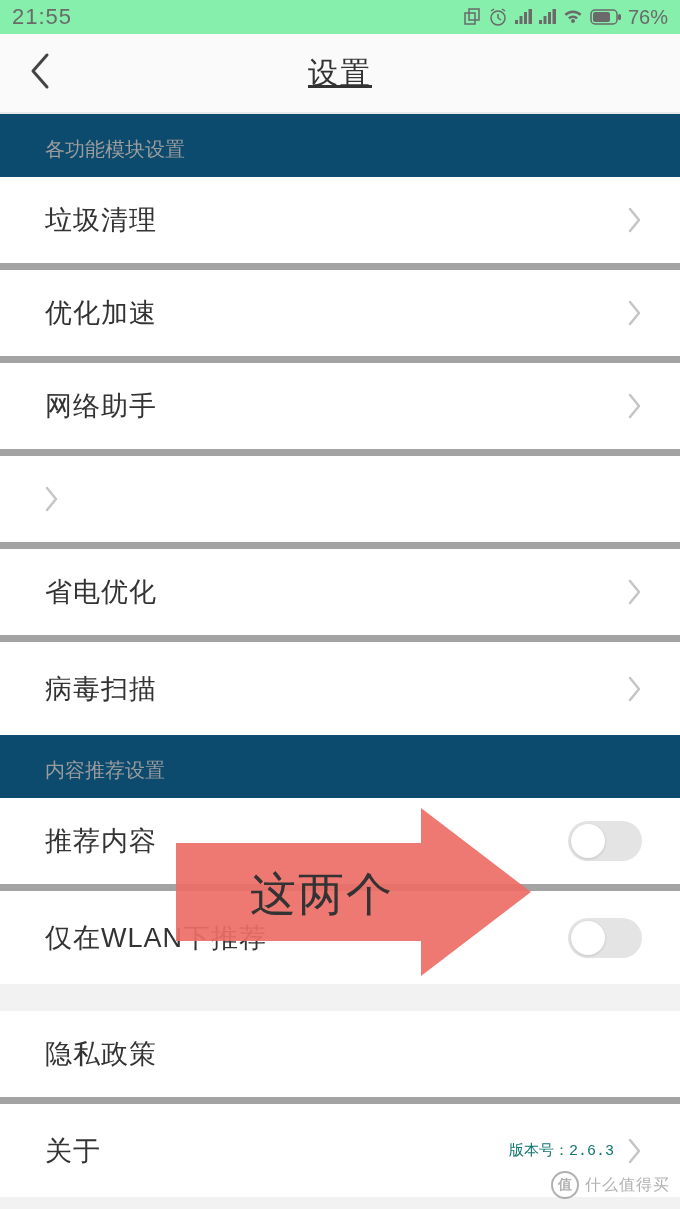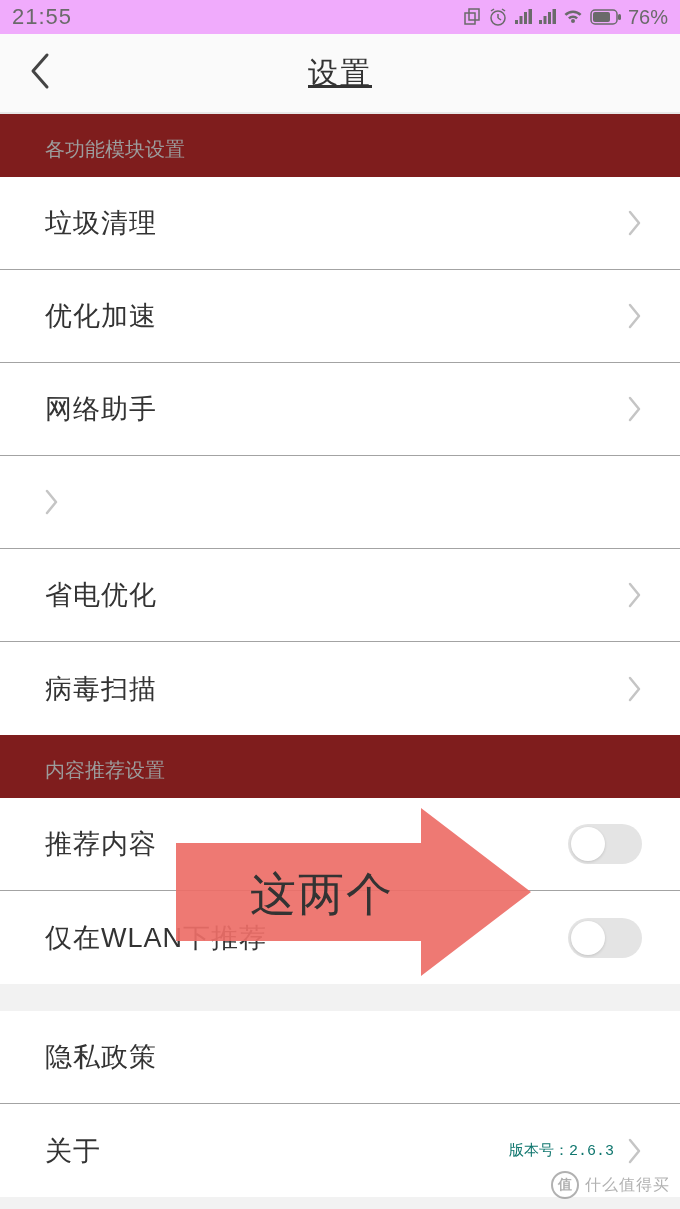--- a/index.html
+++ b/index.html
@@ -6,21 +6,21 @@
     body {
       width: 680px;
       height: 1209px;
       background: #f2f2f2;
       font-family: -apple-system, "Helvetica Neue", Arial, sans-serif;
       position: relative;
       overflow: hidden;
     }
     .status-bar {
       height: 34px;
-      background: #f0abfc;
+      background: #86efac;
       display: flex;
       align-items: center;
       justify-content: space-between;
       padding: 0 12px;
       color: #6a6a6a;
       font-size: 20px;
     }
     .status-left { font-size: 22px; letter-spacing: 1px; }
     .status-right { display: flex; align-items: center; gap: 6px; }
     .status-right svg { display: block; }
@@ -45,30 +45,30 @@
       font-size: 30px;
       font-weight: 500;
       color: #333;
       letter-spacing: 2px;
       text-decoration: underline;
     }
     .section-header {
       padding: 22px 45px 14px;
       font-size: 20px;
       color: #9c9c9c;
-      background: #7f1d1d;
+      background: #0c4a6e;
     }
     .list { background: #fff; }
     .row {
       height: 93px;
       display: flex;
       align-items: center;
       justify-content: space-between;
       padding: 0 38px 0 45px;
-      border-bottom: 1px solid #a3a3a3;
+      border-bottom: 7px solid #a3a3a3;
       cursor: pointer;
     }
     .row:last-child { border-bottom: none; }
     .row-label {
       font-size: 27px;
       color: #333;
       letter-spacing: 1px;
     }
     .row-right { display: flex; align-items: center; gap: 14px; }
     .row-value { font-size: 15px; color: #0f766e; font-family: Liberation Mono, monospace; }

